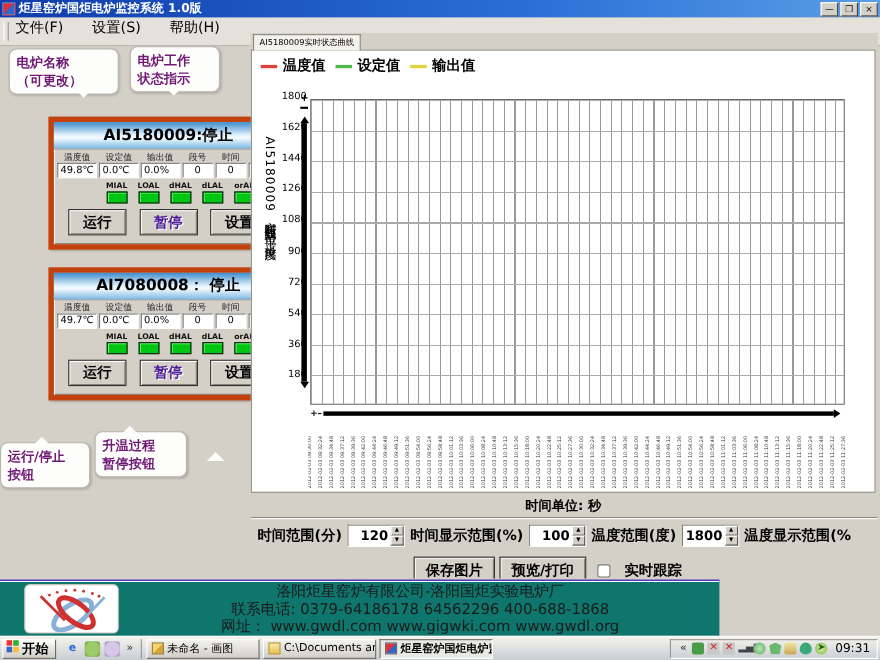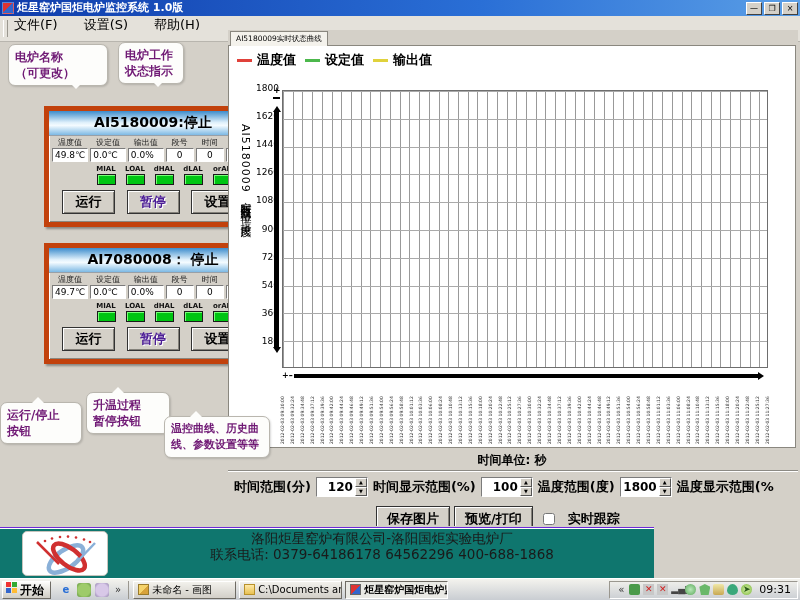--- a/index.html
+++ b/index.html
@@ -152,31 +152,29 @@
 
   <div class="menubar">
     <span class="menu-item">文件(F)</span>
     <span class="menu-item">设置(S)</span>
     <span class="menu-item">帮助(H)</span>
   </div>
 
   <div class="callout" style="left:8px;top:44px;width:100px;">电炉名称
 （可更改）</div>
   <div class="tail down" style="left:68px;top:81px;z-index:31;"></div>
-  <div class="callout" style="left:118px;top:42px;width:66px;">电炉工作
+  <div class="callout" style="left:118px;top:42px;width:82px;">电炉工作
 状态指示</div>
   <div class="tail down" style="left:150px;top:79px;z-index:31;"></div>
   <div class="callout" style="left:0px;top:402px;width:82px;">运行/停止
 按钮</div>
   <div class="tail up" style="left:30px;top:389px;z-index:31;"></div>
   <div class="callout" style="left:86px;top:392px;width:84px;">升温过程
 暂停按钮</div>
   <div class="tail up" style="left:110px;top:379px;z-index:31;"></div>
-  <div class="callout" style="left:164px;top:416px;width:106px;font-size:11px;">温控曲线、历史曲
-线、参数设置等等</div>
   <div class="tail up" style="left:188px;top:403px;z-index:31;"></div>
 
   <div class="fpanel" style="top:106px;">
     <div class="fpanel-header">
       <span class="fpanel-title">AI5180009:停止</span>
     </div>
     <div class="fields">
       <div class="fld w">
         <span class="fld-label">温度值</span>
         <span class="fld-box">49.8℃</span>
@@ -439,20 +437,21 @@
         </g>
         <ellipse cx="43" cy="27" rx="20" ry="9" fill="none" stroke="#8ab0d8" stroke-width="4.5" transform="rotate(-35 43 27)"></ellipse>
         <ellipse cx="46" cy="25" rx="19" ry="8.5" fill="none" stroke="#d03030" stroke-width="4.5" transform="rotate(38 46 25)"></ellipse>
         <line x1="14" y1="10" x2="36" y2="32" stroke="#d03030" stroke-width="2.5"></line>
         <line x1="72" y1="11" x2="52" y2="32" stroke="#8ab0d8" stroke-width="2.5"></line>
       </svg>
     </div>
     <div class="footer-lines">
       <span class="footer-line">洛阳炬星窑炉有限公司-洛阳国炬实验电炉厂</span>
       <span class="footer-line">联系电话: 0379-64186178 64562296   400-688-1868</span>
+      <span class="footer-line">网址： www.gwdl.com  www.gigwki.com   www.gwdl.org</span>
     </div>
   </div>
 
   <div class="taskbar">
     <div class="start-btn">
       <span class="flag">
           <i></i>
           <i></i>
           <i></i>
           <i></i>

